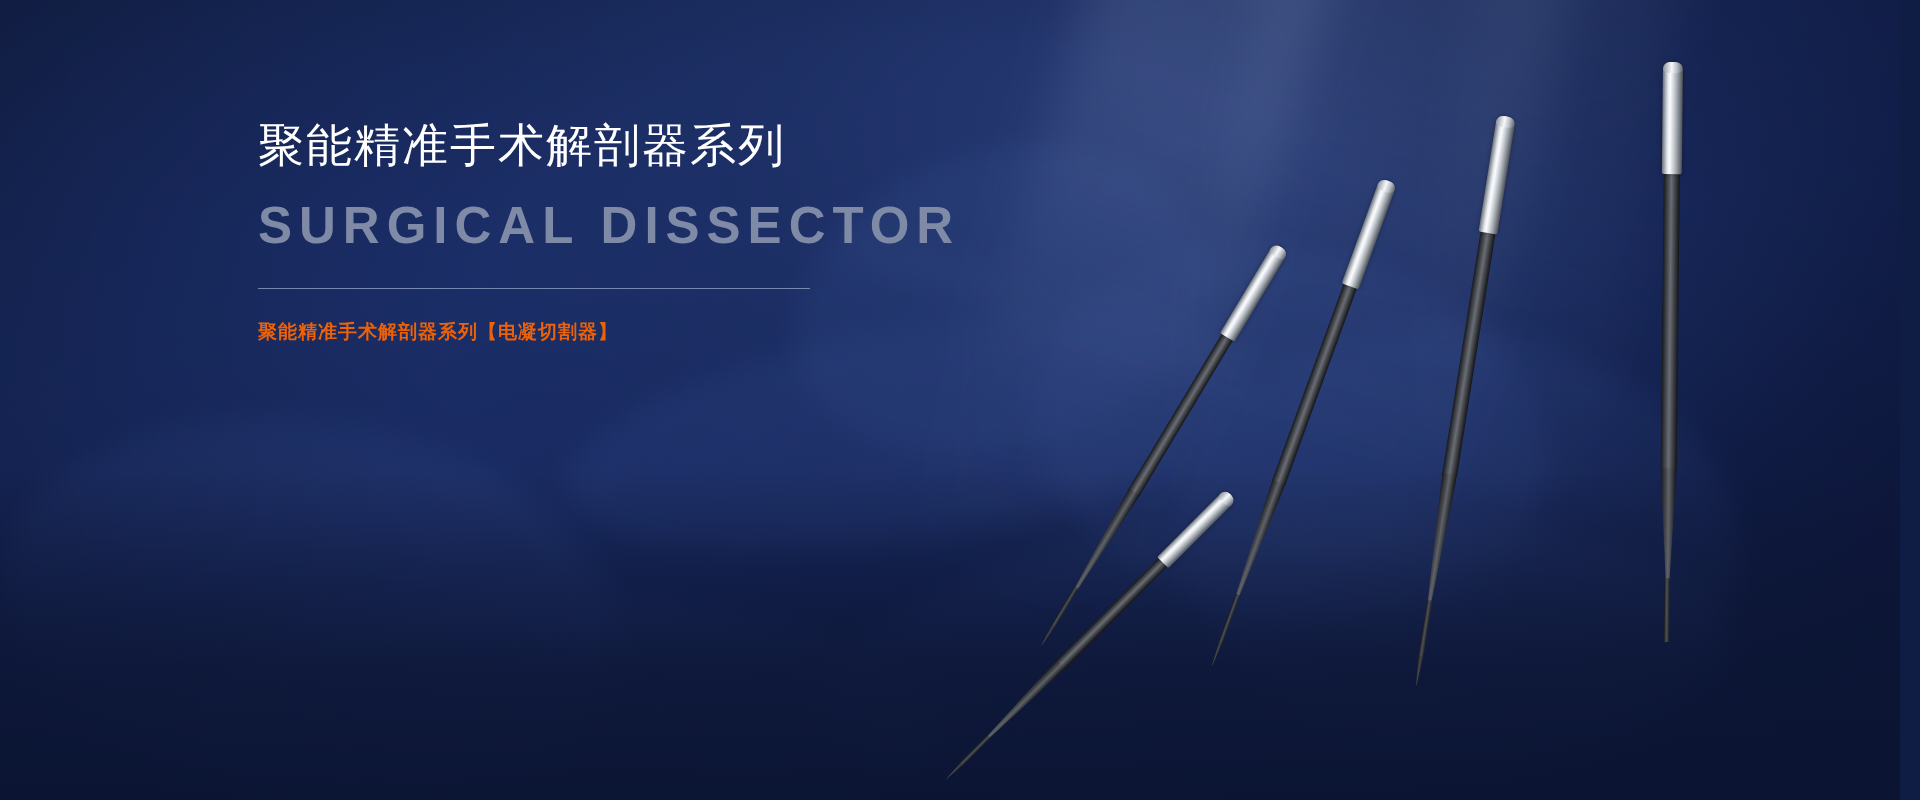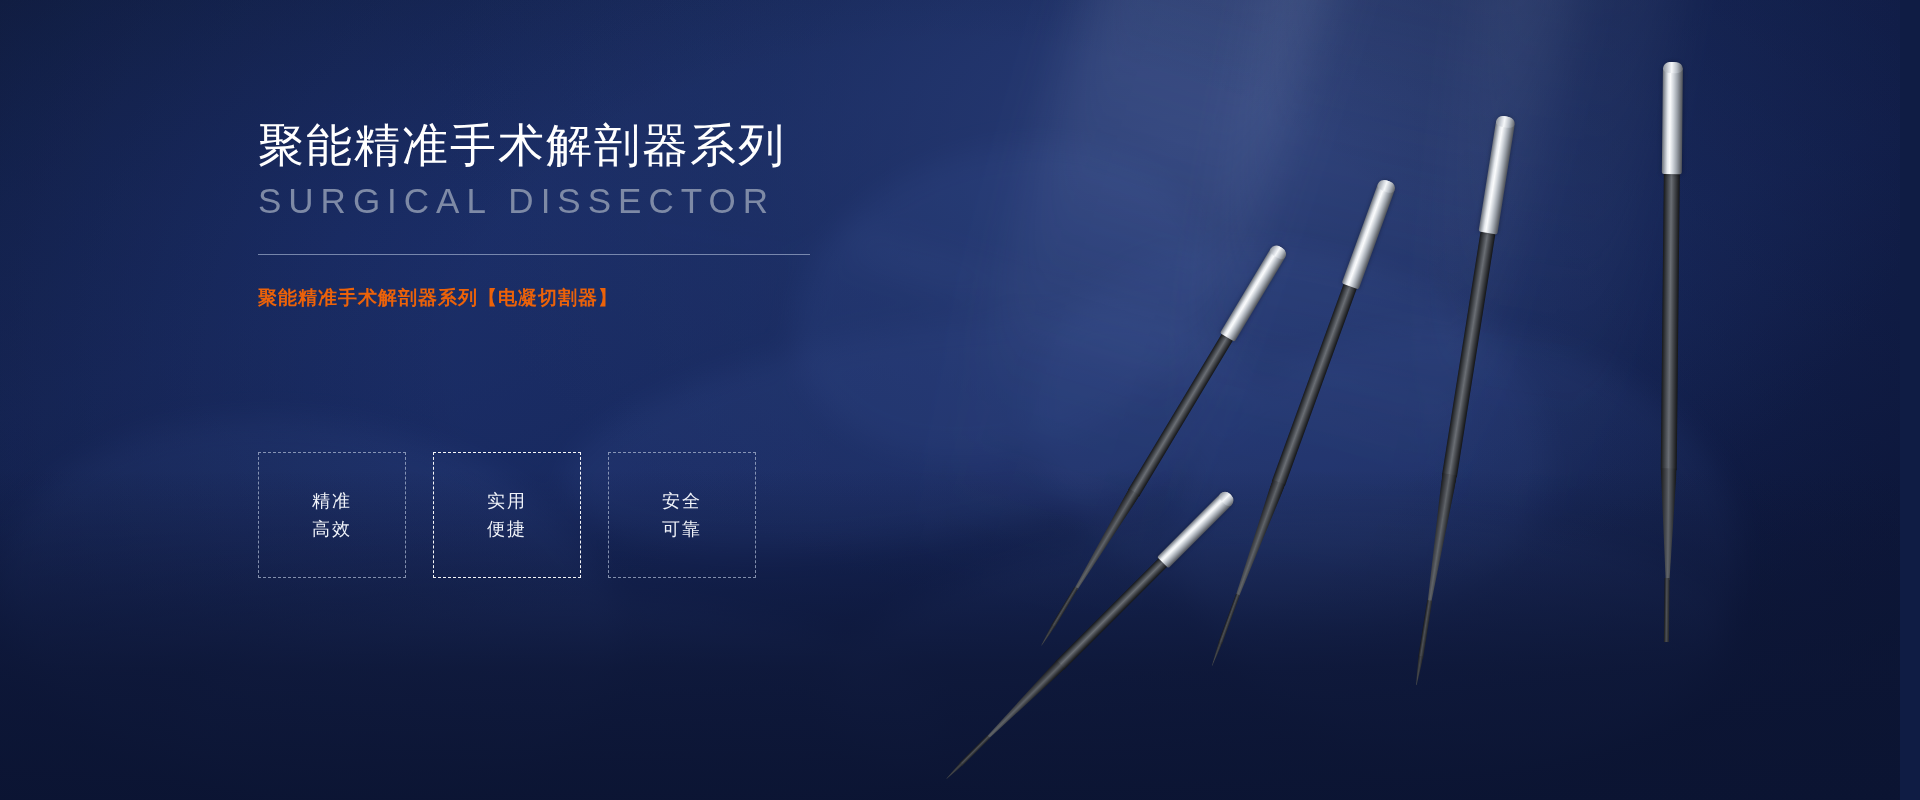--- a/index.html
+++ b/index.html
@@ -83,26 +83,26 @@
 
   .title-cn {
     font-size:46px;
     line-height:1.18;
     letter-spacing:2px;
     color:#ffffff;
     font-weight:400;
     white-space:nowrap;
   }
   .title-en {
-    margin-top:8px;
-    font-size:35px;
+    margin-top:24px;
+    font-size:51px;
     line-height:1.18;
     letter-spacing:7px;
     color:#7e8aa6;
-    font-weight:400;
+    font-weight:700;
     white-space:nowrap;
   }
   .divider {
     margin-top:32px;
     width:552px; height:1px;
     background:rgba(176,190,218,0.62);
   }
   .subtitle {
     margin-top:30px;
     font-size:19px;
@@ -273,28 +273,14 @@
     </div>
   </div>
 
   <div class="copy">
     <div class="title-cn">聚能精准手术解剖器系列</div>
     <div class="title-en">SURGICAL DISSECTOR</div>
     <div class="divider"></div>
     <div class="subtitle">聚能精准手术解剖器系列【电凝切割器】</div>
   </div>
 
-  <div class="features">
-    <div class="feature">
-      <span class="line">精准</span>
-      <span class="line">高效</span>
-    </div>
-    <div class="feature bright">
-      <span class="line">实用</span>
-      <span class="line">便捷</span>
-    </div>
-    <div class="feature">
-      <span class="line">安全</span>
-      <span class="line">可靠</span>
-    </div>
-  </div>
 
 </div>
 
 </body></html>

